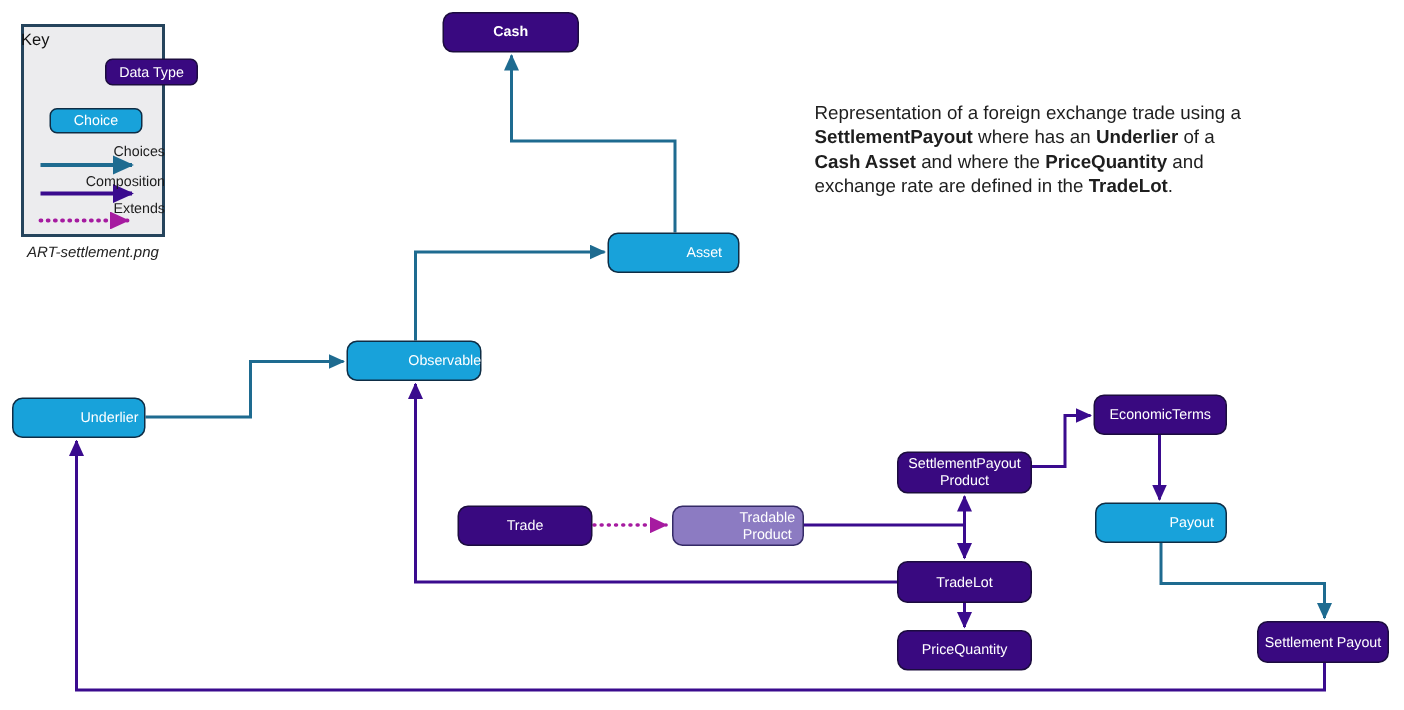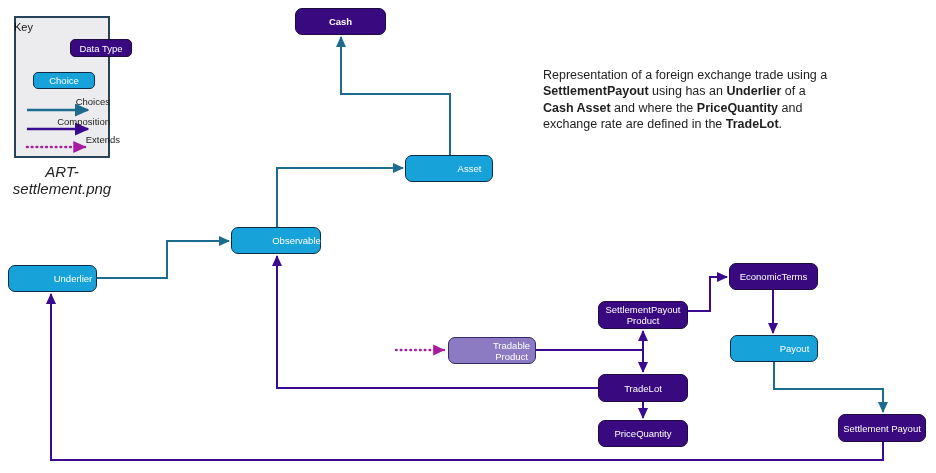--- a/index.html
+++ b/index.html
@@ -39,23 +39,23 @@
     color:#fff; font-size:9.5px; border-radius:5px;
   }
   .key-chip.data-type { left:33px; top:39px; width:62px; height:18px;
     background:var(--data_type_fill); border:1.6px solid var(--data_type_border);margin-left:37px; }
   .key-chip.choice { left:33px; top:72px; width:62px; height:17px;
     background:var(--choice_fill); border:1.6px solid var(--choice_border); }
   .key-label { position:absolute; z-index:3; left:14px; width:96px;
     text-align:right; font-size:9.5px; color:#1c1c1c; }
   .key-label.l1 { top:96px; }
   .key-label.l2 { top:115.5px; }
-  .key-label.l3 { top:134px;margin-left:10px; }
+  .key-label.l3 { top:134px; }
   .file-caption { position:absolute; z-index:3; left:8px; top:163px; width:108px;
-    text-align:center; font-style:italic; font-size:15px; color:#222; }
+    text-align:center; font-style:italic; font-size:10px; color:#222; }
 
   .description {
     position:absolute; z-index:3; left:543px; top:67px; width:340px;
     font-size:12.5px; line-height:16.4px; color:var(--text);
   }
   .description b { font-weight:bold; }
 </style>
 </head>
 <body>
 
@@ -100,29 +100,30 @@
   <div class="key-title">Key</div>
   <div class="key-chip data-type">Data Type</div>
   <div class="key-chip choice">Choice</div>
   <div class="key-label l1">Choices</div>
   <div class="key-label l2">Composition</div>
   <div class="key-label l3">Extends</div>
   <div class="file-caption">ART-settlement.png</div>
 
   <div class="description">
       <div><span>Representation of a foreign exchange trade using a</span></div>
-      <div><b>SettlementPayout</b><span> using has an </span><b>Underlier</b><span> of a</span></div>
+      <div><b>SettlementPayout</b><span> where has an </span><b>Underlier</b><span> of a</span></div>
       <div><b>Cash Asset</b><span> and where the </span><b>PriceQuantity</b><span> and</span></div>
       <div><span>exchange rate are defined in the </span><b>TradeLot</b><span>.</span></div>
     </div>
 
   <div class="node data-type" style="left:295px;top:8px;width:91px;height:27px;font-weight:bold;">Cash</div>
   <div class="node choice" style="left:405px;top:155px;width:88px;height:27px;">Asset</div>
   <div class="node choice" style="left:231px;top:227px;width:90px;height:27px;">Observable</div>
   <div class="node choice" style="left:8px;top:265px;width:89px;height:27px;">Underlier</div>
+  <div class="node data-type" style="left:305px;top:337px;width:90px;height:27px;">Trade</div>
   <div class="node product" style="left:448px;top:337px;width:88px;height:27px;padding-left:42px;">Tradable Product</div>
   <div class="node data-type" style="left:598px;top:301px;width:90px;height:28px;">SettlementPayout Product</div>
   <div class="node data-type" style="left:729px;top:263px;width:89px;height:27px;">EconomicTerms</div>
   <div class="node choice" style="left:730px;top:335px;width:88px;height:27px;text-align:right;">Payout</div>
   <div class="node data-type" style="left:598px;top:374px;width:90px;height:28px;">TradeLot</div>
   <div class="node data-type" style="left:598px;top:420px;width:90px;height:27px;">PriceQuantity</div>
   <div class="node data-type" style="left:838px;top:414px;width:88px;height:28px;">Settlement Payout</div>
 
 </div>
 

